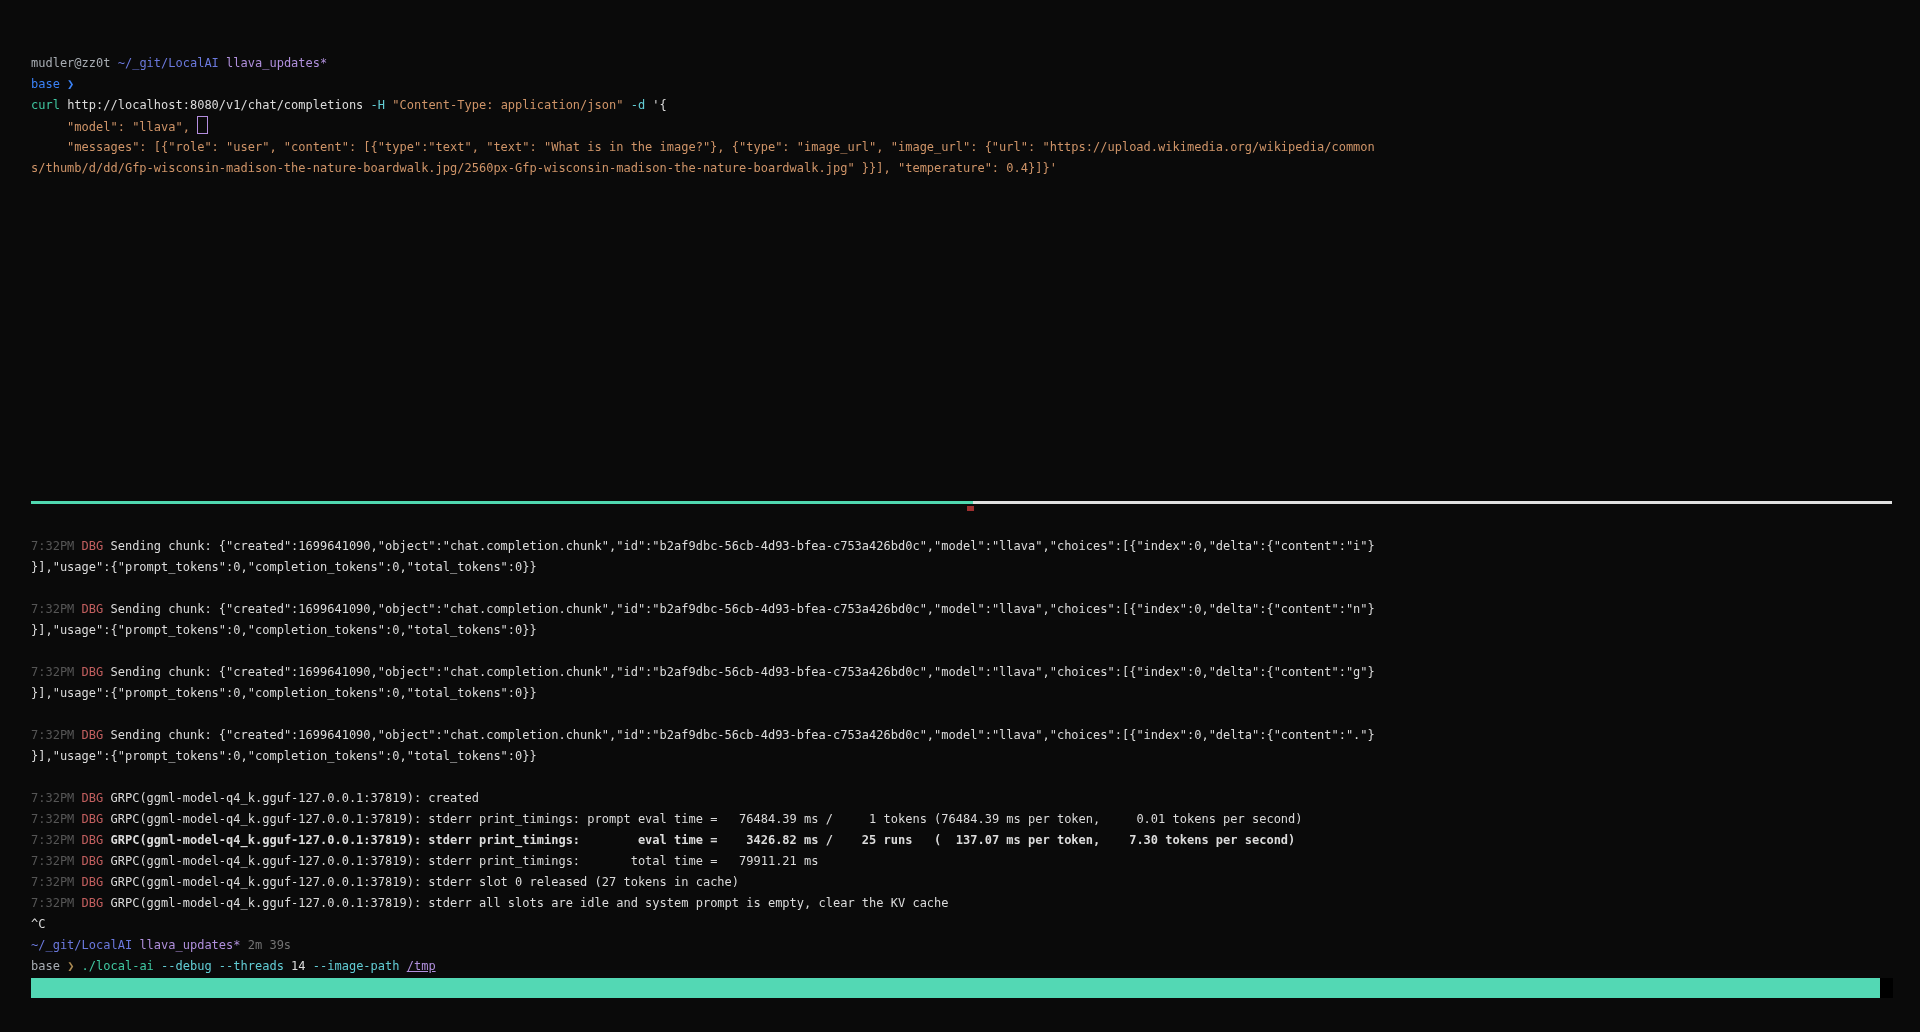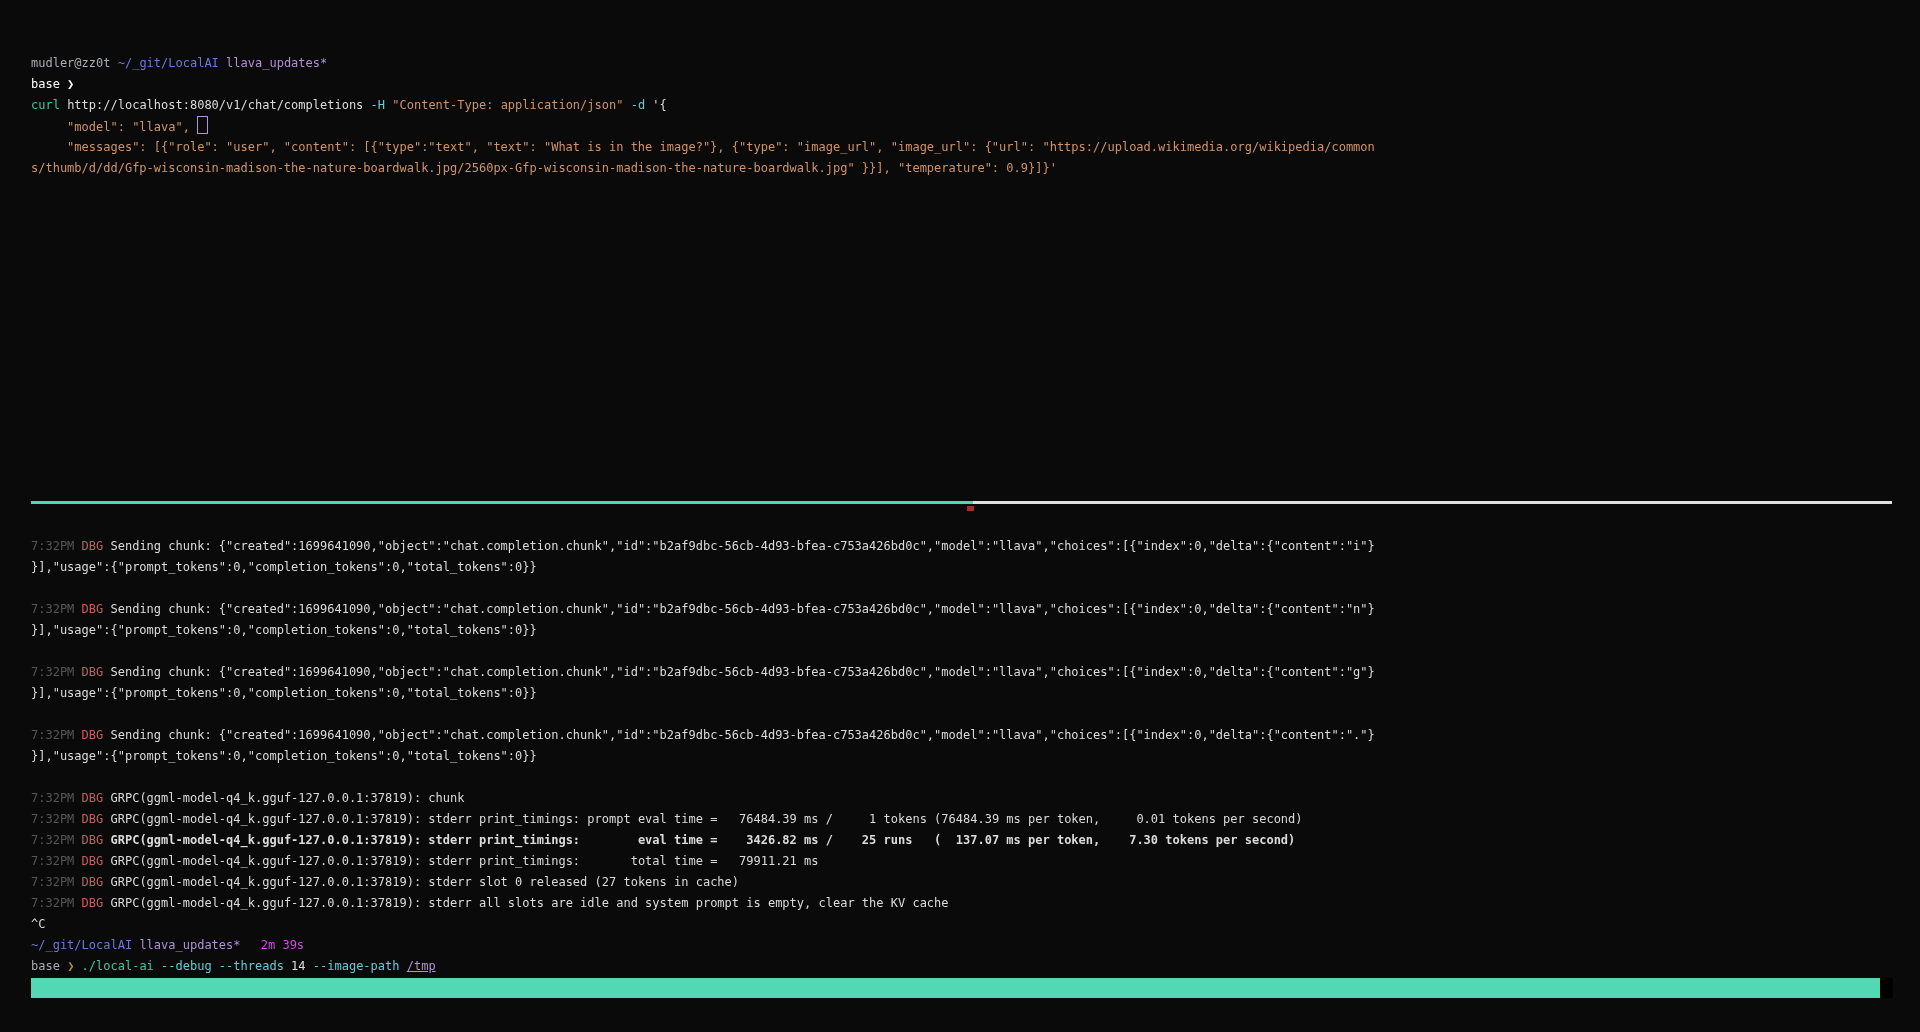--- a/index.html
+++ b/index.html
@@ -67,50 +67,50 @@
     width: 13px;
     height: 100%;
     background: #000000;
   }
 </style>
 </head>
 <body style="background: rgb(10, 10, 10);">
 
 <div class="terminal">
     <div class="tline"><span style="color: rgb(168, 173, 179);">mudler@zz0t </span><span style="color: rgb(107, 121, 221);">~/_git/LocalAI </span><span style="color: rgb(177, 144, 221);">llava_updates*</span></div>
-    <div class="tline"><span style="color: #ffffff;">base ❯</span></div>
+    <div class="tline"><span style="color: #3b82f6;">base ❯</span></div>
     <div class="tline"><span style="color: rgb(64, 200, 162);">curl</span><span style="color: rgb(220, 220, 220);"> http://localhost:8080/v1/chat/completions </span><span style="color: rgb(98, 204, 212);">-H</span><span style="color: rgb(207, 148, 104);"> "Content-Type: application/json" </span><span style="color: rgb(98, 204, 212);">-d</span><span style="color: rgb(220, 220, 220);"> '{</span></div>
     <div class="tline"><span style="color: rgb(207, 148, 104);">     "model": "llava", </span><span class="cursor-box" style="border-color: rgb(180, 142, 224);"></span></div>
     <div class="tline"><span style="color: rgb(207, 148, 104);">     "messages": [{"role": "user", "content": [{"type":"text", "text": "What is in the image?"}, {"type": "image_url", "image_url": {"url": "https://upload.wikimedia.org/wikipedia/common</span></div>
-    <div class="tline"><span style="color: rgb(207, 148, 104);">s/thumb/d/dd/Gfp-wisconsin-madison-the-nature-boardwalk.jpg/2560px-Gfp-wisconsin-madison-the-nature-boardwalk.jpg" }}], "temperature": 0.9}]}'</span></div>
+    <div class="tline"><span style="color: rgb(207, 148, 104);">s/thumb/d/dd/Gfp-wisconsin-madison-the-nature-boardwalk.jpg/2560px-Gfp-wisconsin-madison-the-nature-boardwalk.jpg" }}], "temperature": 0.4}]}'</span></div>
     <div style="height: 322px;"></div>
     <div class="divider">
       <div class="seg-green" style="background: rgb(80, 216, 176); width: 50.6%;"></div>
       <div class="seg-white" style="background: rgb(224, 224, 224);"></div>
       <div class="red-tick" style="background: rgb(158, 47, 47); left: 50.3%;"></div>
     </div>
     <div class="tline"><span style="color: rgb(86, 86, 86);">7:32PM </span><span style="color: rgb(194, 95, 95);">DBG </span><span style="color: rgb(220, 220, 220);">Sending chunk: {"created":1699641090,"object":"chat.completion.chunk","id":"b2af9dbc-56cb-4d93-bfea-c753a426bd0c","model":"llava","choices":[{"index":0,"delta":{"content":"i"}</span></div>
     <div class="tline"><span style="color: rgb(220, 220, 220);">}],"usage":{"prompt_tokens":0,"completion_tokens":0,"total_tokens":0}}</span></div>
     <div class="tline"></div>
     <div class="tline"><span style="color: rgb(86, 86, 86);">7:32PM </span><span style="color: rgb(194, 95, 95);">DBG </span><span style="color: rgb(220, 220, 220);">Sending chunk: {"created":1699641090,"object":"chat.completion.chunk","id":"b2af9dbc-56cb-4d93-bfea-c753a426bd0c","model":"llava","choices":[{"index":0,"delta":{"content":"n"}</span></div>
     <div class="tline"><span style="color: rgb(220, 220, 220);">}],"usage":{"prompt_tokens":0,"completion_tokens":0,"total_tokens":0}}</span></div>
     <div class="tline"></div>
     <div class="tline"><span style="color: rgb(86, 86, 86);">7:32PM </span><span style="color: rgb(194, 95, 95);">DBG </span><span style="color: rgb(220, 220, 220);">Sending chunk: {"created":1699641090,"object":"chat.completion.chunk","id":"b2af9dbc-56cb-4d93-bfea-c753a426bd0c","model":"llava","choices":[{"index":0,"delta":{"content":"g"}</span></div>
     <div class="tline"><span style="color: rgb(220, 220, 220);">}],"usage":{"prompt_tokens":0,"completion_tokens":0,"total_tokens":0}}</span></div>
     <div class="tline"></div>
     <div class="tline"><span style="color: rgb(86, 86, 86);">7:32PM </span><span style="color: rgb(194, 95, 95);">DBG </span><span style="color: rgb(220, 220, 220);">Sending chunk: {"created":1699641090,"object":"chat.completion.chunk","id":"b2af9dbc-56cb-4d93-bfea-c753a426bd0c","model":"llava","choices":[{"index":0,"delta":{"content":"."}</span></div>
     <div class="tline"><span style="color: rgb(220, 220, 220);">}],"usage":{"prompt_tokens":0,"completion_tokens":0,"total_tokens":0}}</span></div>
     <div class="tline"></div>
-    <div class="tline"><span style="color: rgb(86, 86, 86);">7:32PM </span><span style="color: rgb(194, 95, 95);">DBG </span><span style="color: rgb(220, 220, 220);">GRPC(ggml-model-q4_k.gguf-127.0.0.1:37819): chunk</span></div>
+    <div class="tline"><span style="color: rgb(86, 86, 86);">7:32PM </span><span style="color: rgb(194, 95, 95);">DBG </span><span style="color: rgb(220, 220, 220);">GRPC(ggml-model-q4_k.gguf-127.0.0.1:37819): created</span></div>
     <div class="tline"><span style="color: rgb(86, 86, 86);">7:32PM </span><span style="color: rgb(194, 95, 95);">DBG </span><span style="color: rgb(220, 220, 220);">GRPC(ggml-model-q4_k.gguf-127.0.0.1:37819): stderr print_timings: prompt eval time =   76484.39 ms /     1 tokens (76484.39 ms per token,     0.01 tokens per second)</span></div>
     <div class="tline"><span style="color: rgb(86, 86, 86);">7:32PM </span><span style="color: rgb(194, 95, 95);">DBG </span><span style="color: rgb(220, 220, 220); font-weight: bold;">GRPC(ggml-model-q4_k.gguf-127.0.0.1:37819): stderr print_timings:        eval time =    3426.82 ms /    25 runs   (  137.07 ms per token,    7.30 tokens per second)</span></div>
     <div class="tline"><span style="color: rgb(86, 86, 86);">7:32PM </span><span style="color: rgb(194, 95, 95);">DBG </span><span style="color: rgb(220, 220, 220);">GRPC(ggml-model-q4_k.gguf-127.0.0.1:37819): stderr print_timings:       total time =   79911.21 ms</span></div>
     <div class="tline"><span style="color: rgb(86, 86, 86);">7:32PM </span><span style="color: rgb(194, 95, 95);">DBG </span><span style="color: rgb(220, 220, 220);">GRPC(ggml-model-q4_k.gguf-127.0.0.1:37819): stderr slot 0 released (27 tokens in cache)</span></div>
     <div class="tline"><span style="color: rgb(86, 86, 86);">7:32PM </span><span style="color: rgb(194, 95, 95);">DBG </span><span style="color: rgb(220, 220, 220);">GRPC(ggml-model-q4_k.gguf-127.0.0.1:37819): stderr all slots are idle and system prompt is empty, clear the KV cache</span></div>
     <div class="tline"><span style="color: rgb(220, 220, 220);">^C</span></div>
-    <div class="tline"><span style="color: rgb(107, 121, 221);">~/_git/LocalAI </span><span style="color: rgb(177, 144, 221);">llava_updates* </span><span style="color: #d946ef; margin-left: 13px;">2m 39s</span></div>
+    <div class="tline"><span style="color: rgb(107, 121, 221);">~/_git/LocalAI </span><span style="color: rgb(177, 144, 221);">llava_updates* </span><span style="color: #737373;">2m 39s</span></div>
     <div class="tline"><span style="color: rgb(168, 173, 179);">base </span><span style="color: rgb(169, 137, 82);">❯ </span><span style="color: rgb(64, 200, 162);">./local-ai </span><span style="color: rgb(98, 204, 212);">--debug </span><span style="color: rgb(98, 204, 212);">--threads </span><span style="color: rgb(220, 220, 220);">14 </span><span style="color: rgb(98, 204, 212);">--image-path </span><span style="color: rgb(177, 144, 221); text-decoration: underline;">/tmp</span></div>
   </div>
 
 <div class="statusbar" style="background: rgb(83, 216, 180); color: rgb(15, 59, 50);">
   
   <div class="black-block"></div>
 </div>
 
 </body></html>

